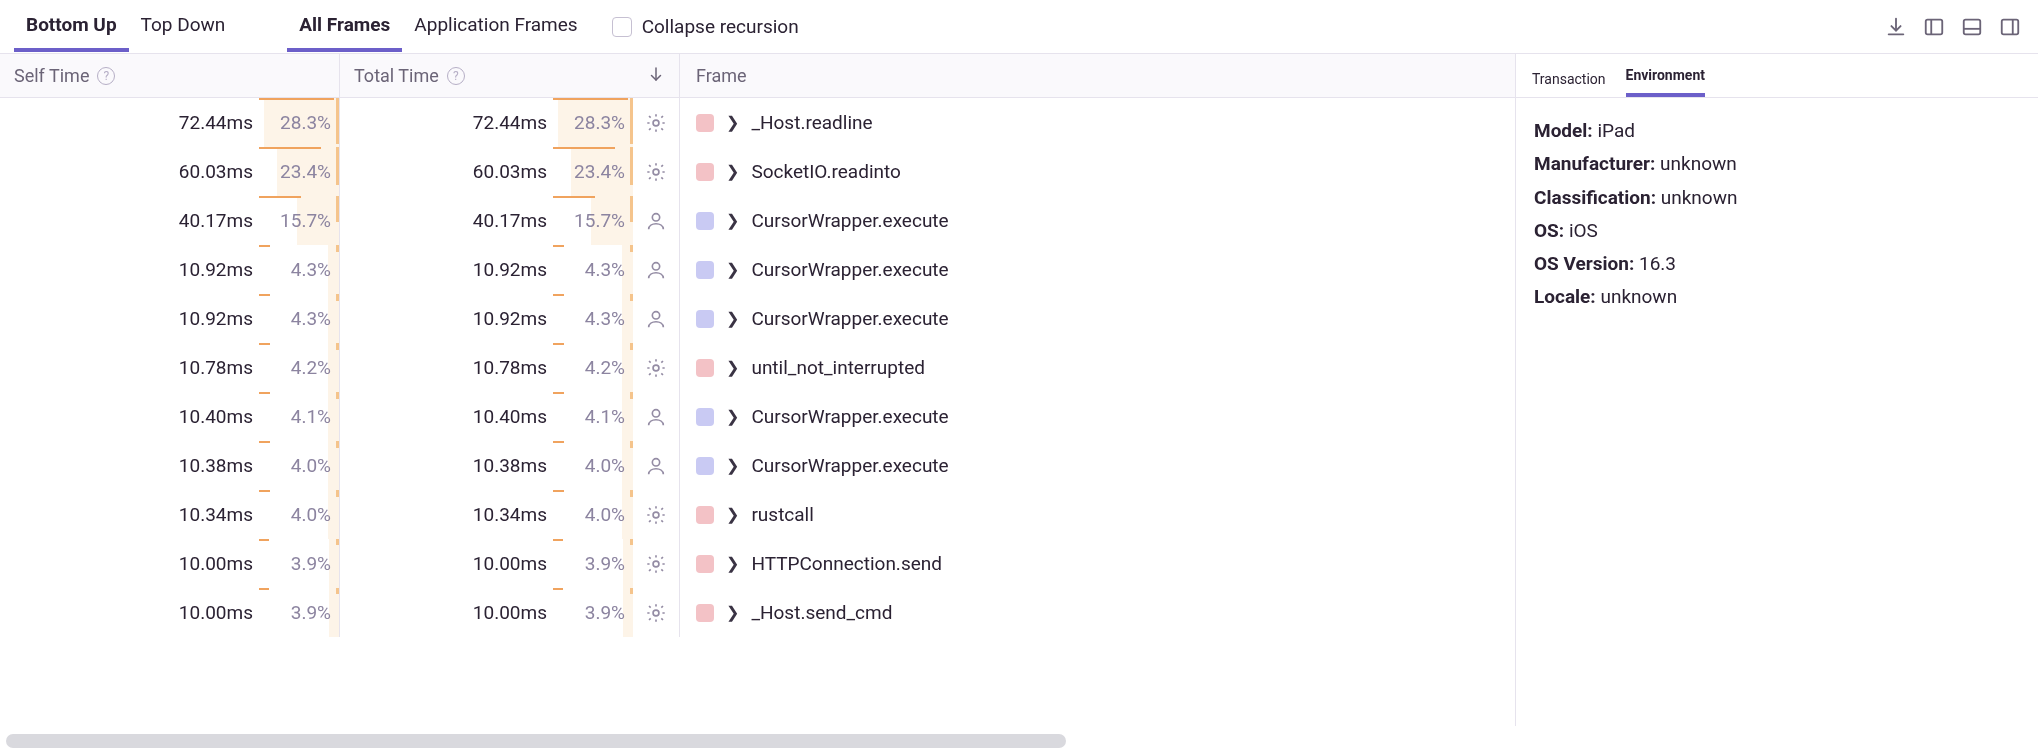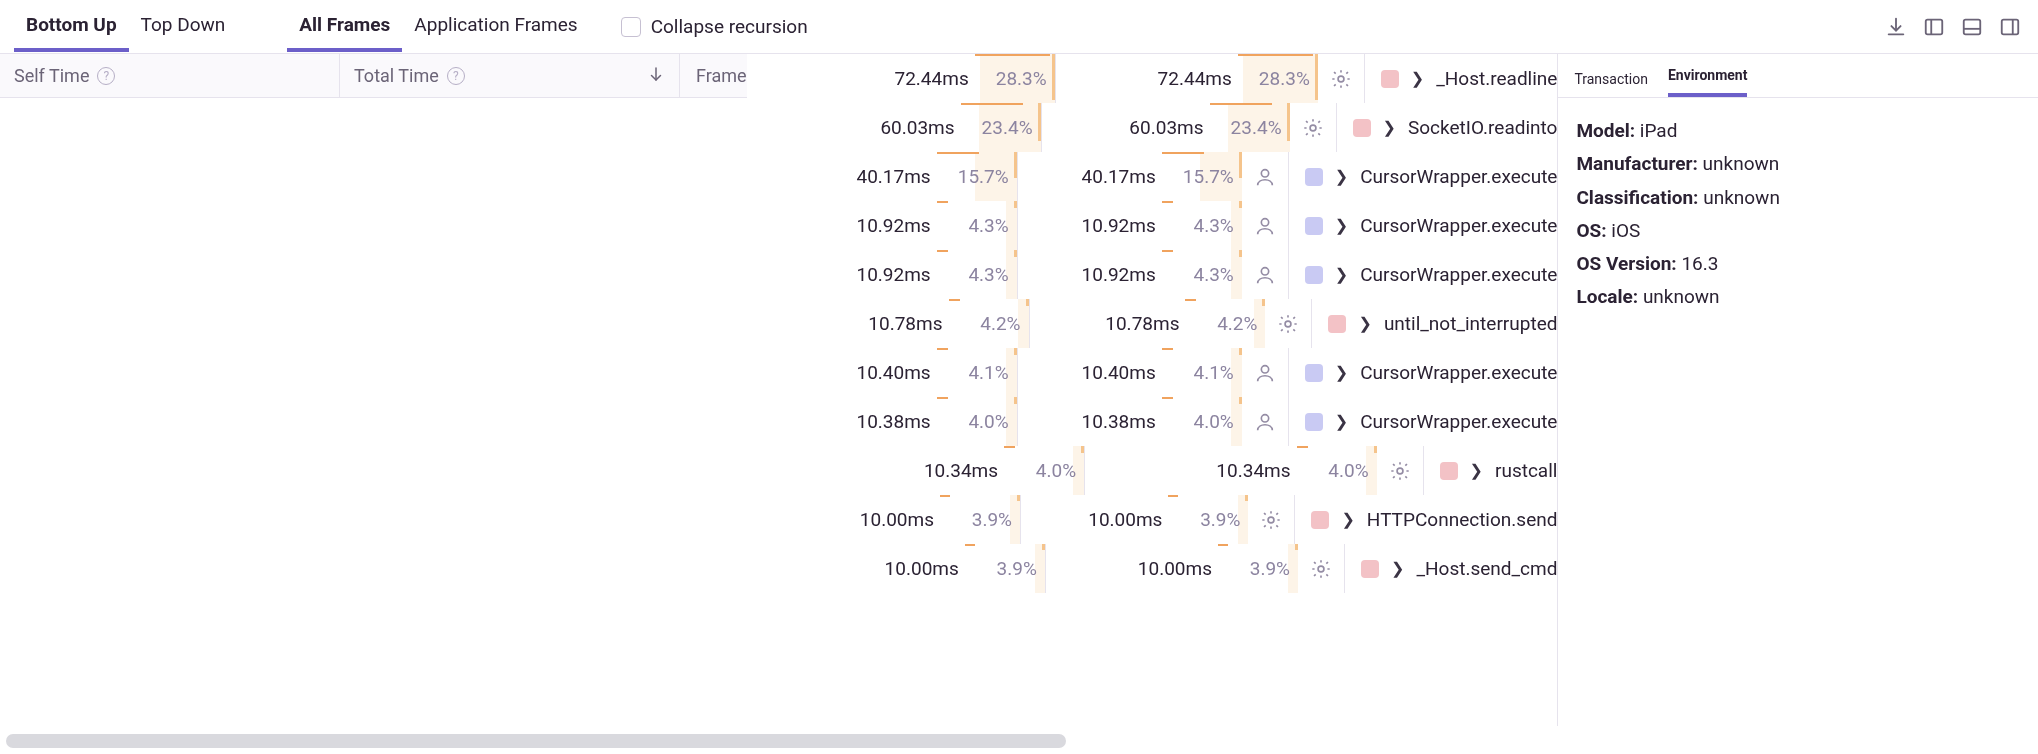--- a/index.html
+++ b/index.html
@@ -31,21 +31,21 @@
   }
   .tab.active {
     font-weight: 700;
     border-bottom: 4px solid #6c5fc9;
   }
   .tab-sep { width: 14px; }
   .checkbox-wrap {
     display: flex;
     align-items: center;
     gap: 10px;
-    margin-left: 13px;
+    margin-left: 4px;
   }
   .checkbox {
     width: 20px;
     height: 20px;
     border: 1.5px solid #c6c0d2;
     border-radius: 4px;
     background: #fff;
   }
   .checkbox-label { font-size: 19px; color: #2b2233; }
   .toolbar-right {
@@ -61,20 +61,21 @@
     cursor: pointer;
   }
 
   .main {
     display: flex;
     height: 672px;
   }
   .table-wrap {
     flex: 1 1 auto;
     display: flex;
+    flex-direction: column;
     border-right: 1px solid #e6e3ed;
     min-width: 0;
   }
   .headers {
     display: flex;
     height: 44px;
     border-bottom: 1px solid #e6e3ed;
     background: #faf9fc;
     color: #6b6477;
     font-size: 18px;

